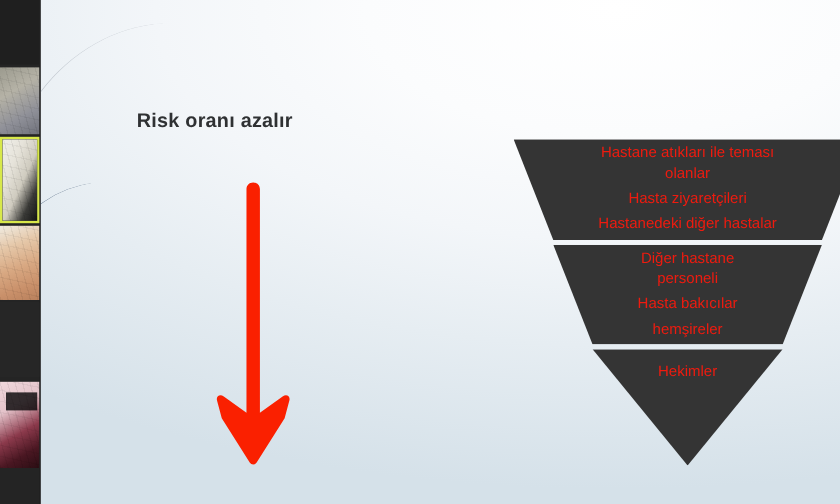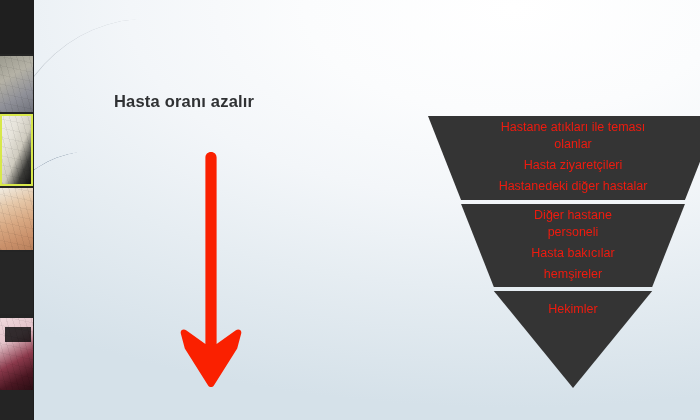--- a/index.html
+++ b/index.html
@@ -211,21 +211,21 @@
       </div>
     </div>
 
   </div>
 
   <div id="slide">
 
     <div class="swoosh" id="swoosh-light"></div>
     <div class="swoosh" id="swoosh-dark"></div>
 
-    <div id="slide-title">Hasta oranı azalır</div>
+    <div id="slide-title">Risk oranı azalır</div>
 
     <div id="down-arrow">
       <svg width="62" height="242" viewBox="0 0 62 242" xmlns="http://www.w3.org/2000/svg">
         <path d="M31 4
                  C34.4 4 36.6 6.4 36.6 9.6
                  L36.6 196
                  L55.5 182.5
                  C58.6 180.2 62 182 61.2 185.6
                  L57.2 200.6
                  L33.9 237.5

